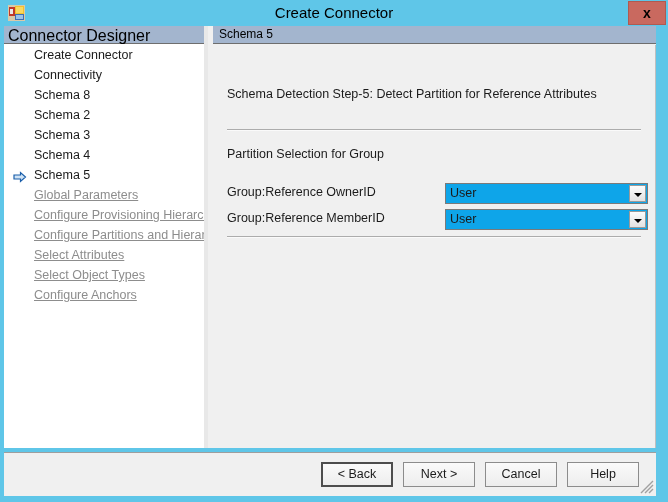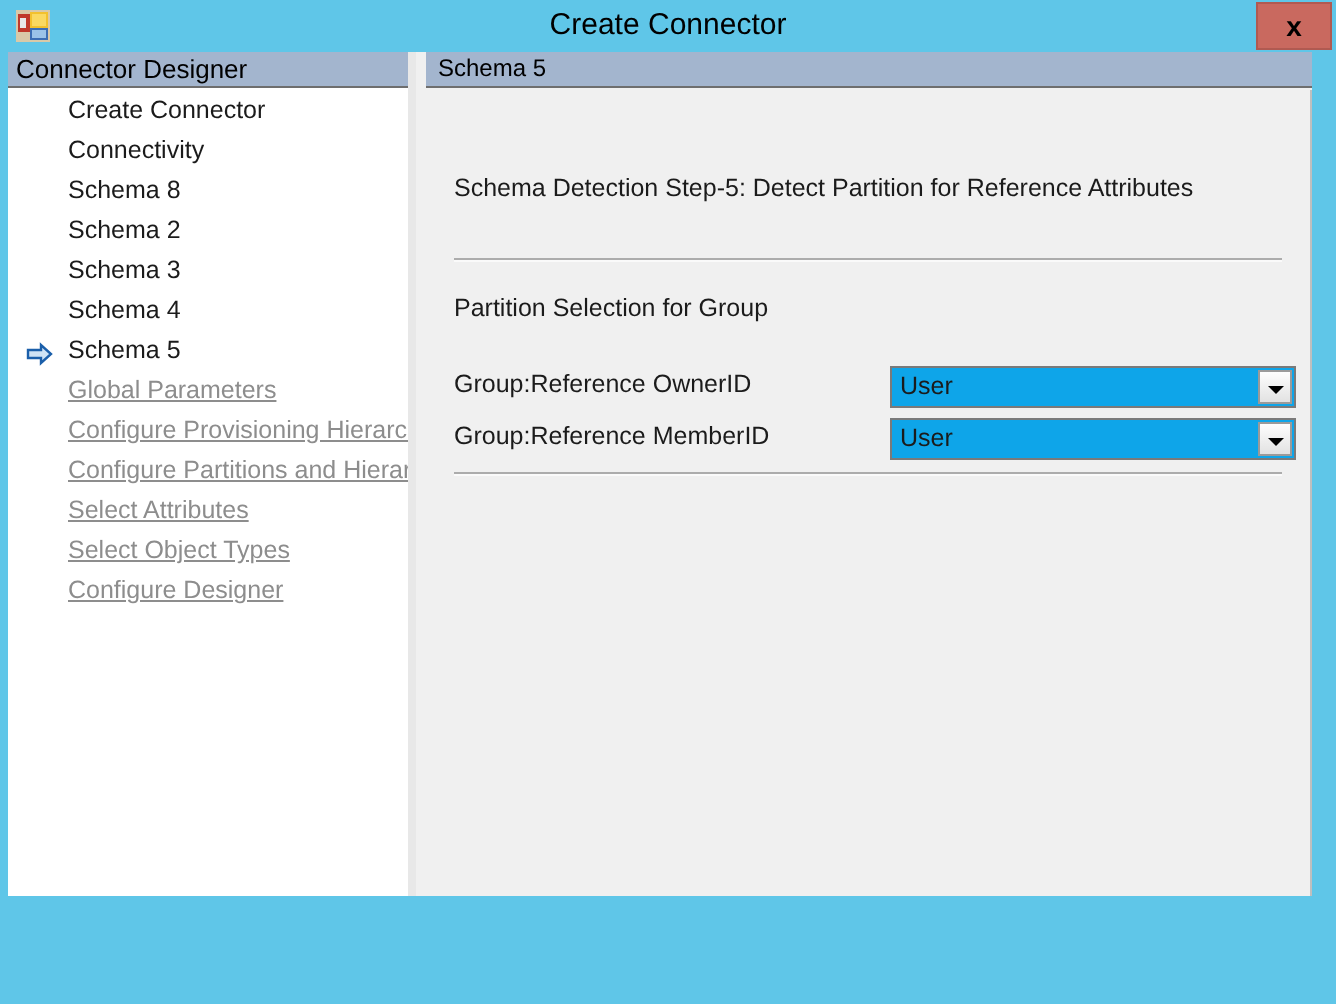--- a/index.html
+++ b/index.html
@@ -70,21 +70,21 @@
     position: absolute;
     left: 0; top: 0;
     width: 204px; height: 18px;
     background: #A3B5CE;
     border-bottom: 1px solid #6E6E6E;
     box-sizing: border-box;
   }
   #left-header span {
     position: absolute;
     left: 4px; top: 1px;
-    font-size: 13px;
+    font-size: 16px;
     color: #000;
   }
   #tree {
     position: absolute;
     left: 0; top: 19px;
     width: 203px;
     height: 403px;
     background: #ffffff;
     border-right: 1px solid #ABABAB;
     box-sizing: border-box;
@@ -309,21 +309,21 @@
         <div class="tree-item"><span>Schema 3</span></div>
         <div class="tree-item"><span>Schema 4</span></div>
         <div class="tree-item"><span class="tree-arrow"><svg width="14" height="12" viewBox="0 0 14 12">
               <path d="M1 4 L7.5 4 L7.5 1.5 L12.5 6 L7.5 10.5 L7.5 8 L1 8 Z" fill="#CFE3F5" stroke="#1B5FAA" stroke-width="1.2" stroke-linejoin="miter"></path>
             </svg></span><span>Schema 5</span></div>
         <div class="tree-item disabled"><span>Global Parameters</span></div>
         <div class="tree-item disabled"><span>Configure Provisioning Hierarchy</span></div>
         <div class="tree-item disabled"><span>Configure Partitions and Hierarchies</span></div>
         <div class="tree-item disabled"><span>Select Attributes</span></div>
         <div class="tree-item disabled"><span>Select Object Types</span></div>
-        <div class="tree-item disabled"><span>Configure Designer</span></div>
+        <div class="tree-item disabled"><span>Configure Anchors</span></div>
       </div>
   </div>
   <div id="left-scroll-track"></div>
 
   <div id="splitter"></div>
 
   <div id="right-panel">
     <div id="right-header">
       <span>Schema 5</span>
     </div>
@@ -348,14 +348,25 @@
               <span class="combo-button">
                 <span class="combo-arrow"></span>
               </span>
             </div>
           </div>
         </div>
       <div class="hrule" id="hrule-2"></div>
     </div>
   </div>
 
+  <div id="button-bar">
+    <div class="dlg-button default" id="btn-back">&lt; Back</div>
+    <div class="dlg-button" id="btn-next">Next  &gt;</div>
+    <div class="dlg-button" id="btn-cancel">Cancel</div>
+    <div class="dlg-button" id="btn-help">Help</div>
+    <div id="resize-grip">
+      <svg width="14" height="14" viewBox="0 0 14 14">
+        <path d="M13 5 L5 13 M13 9 L9 13 M13 1 L1 13" stroke="#A0A0A0" stroke-width="1.4" fill="none"></path>
+      </svg>
+    </div>
+  </div>
 
 </div>
 
 </body></html>

